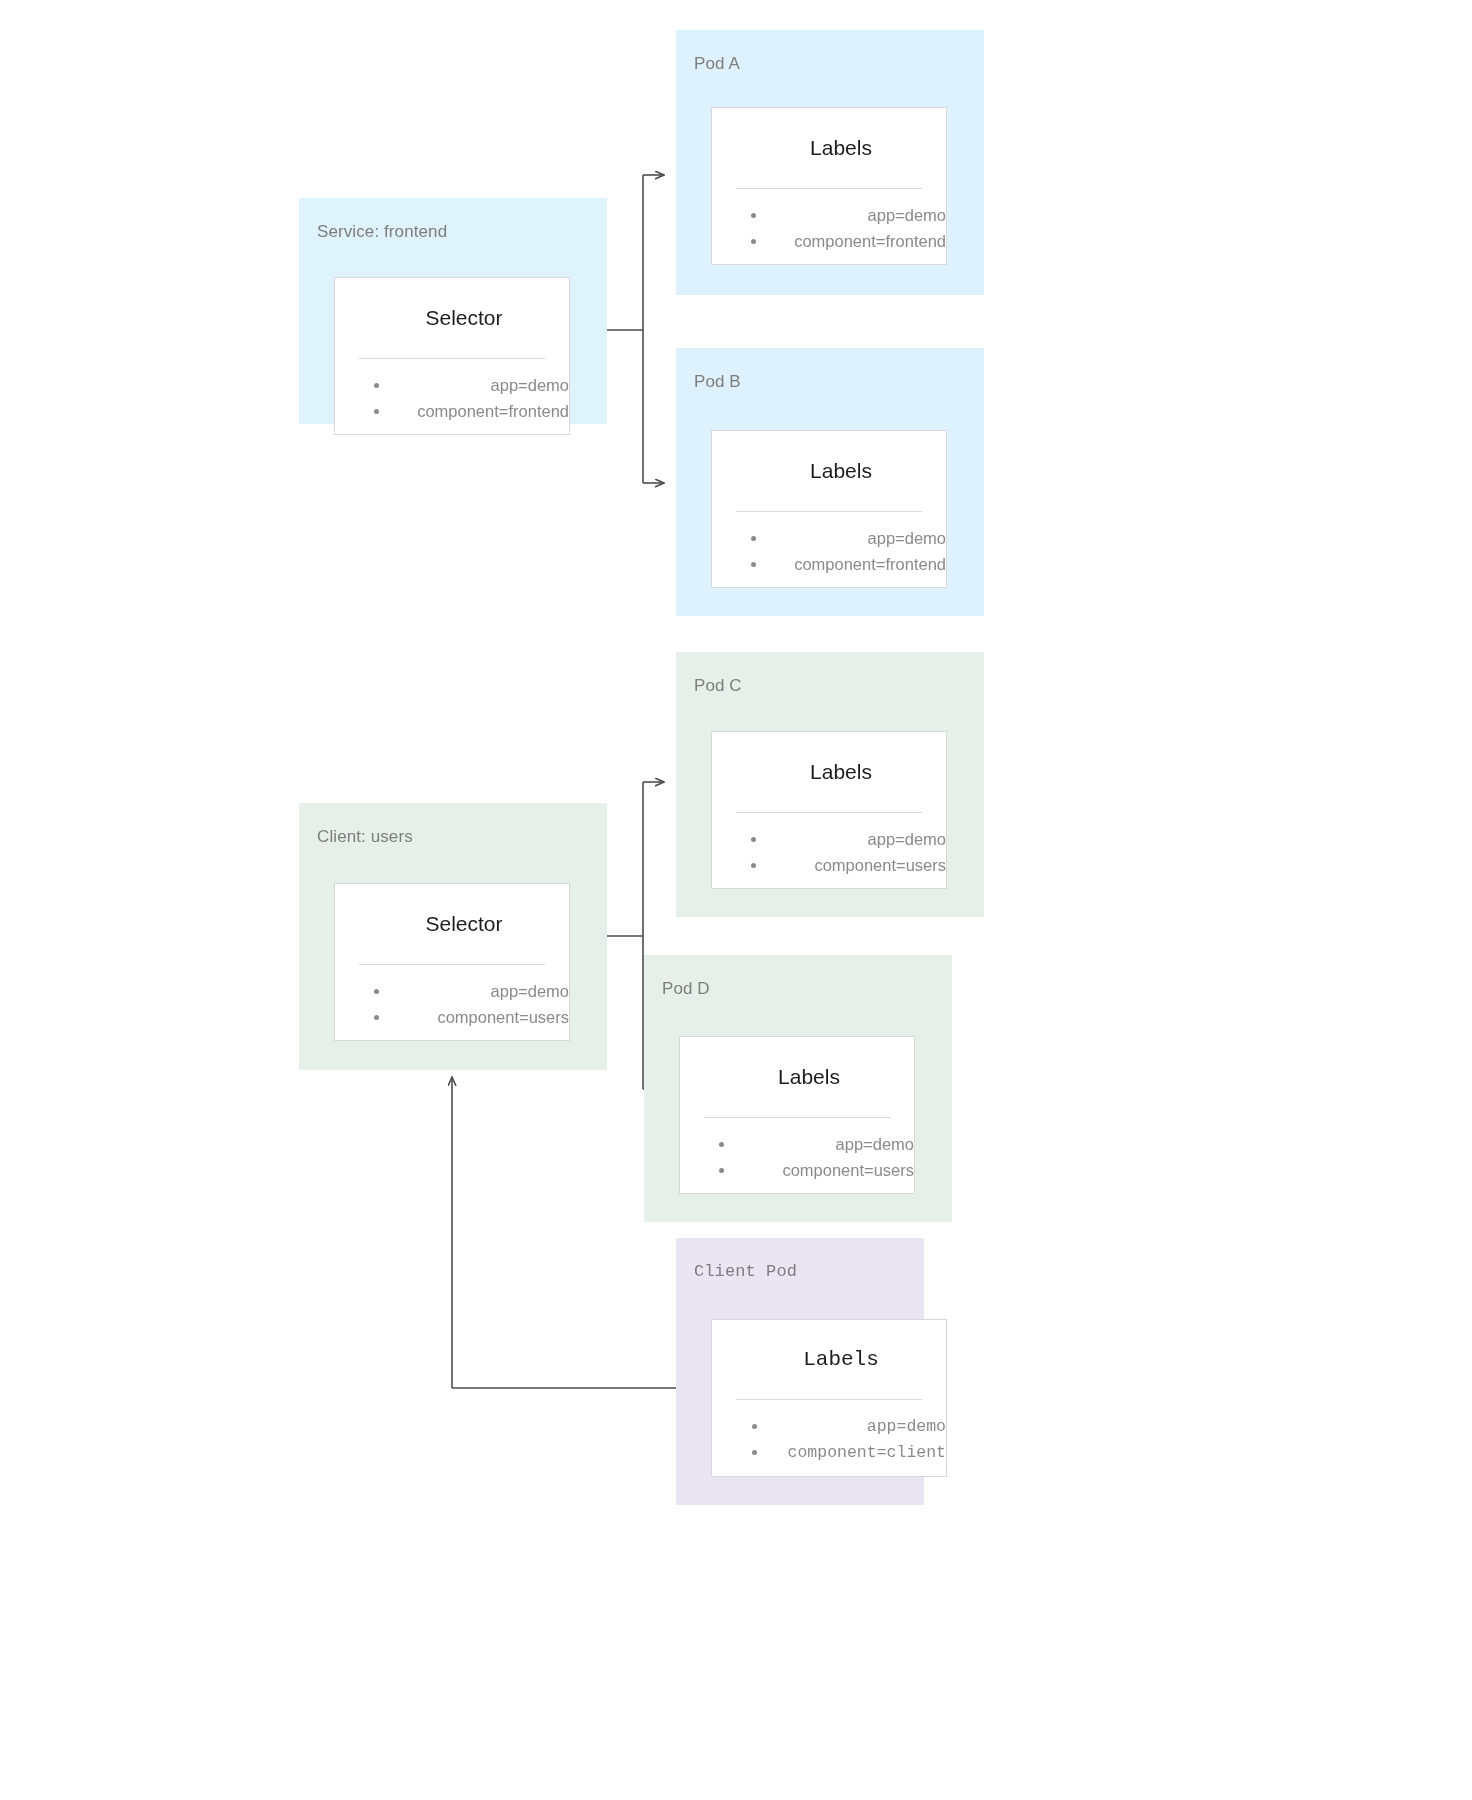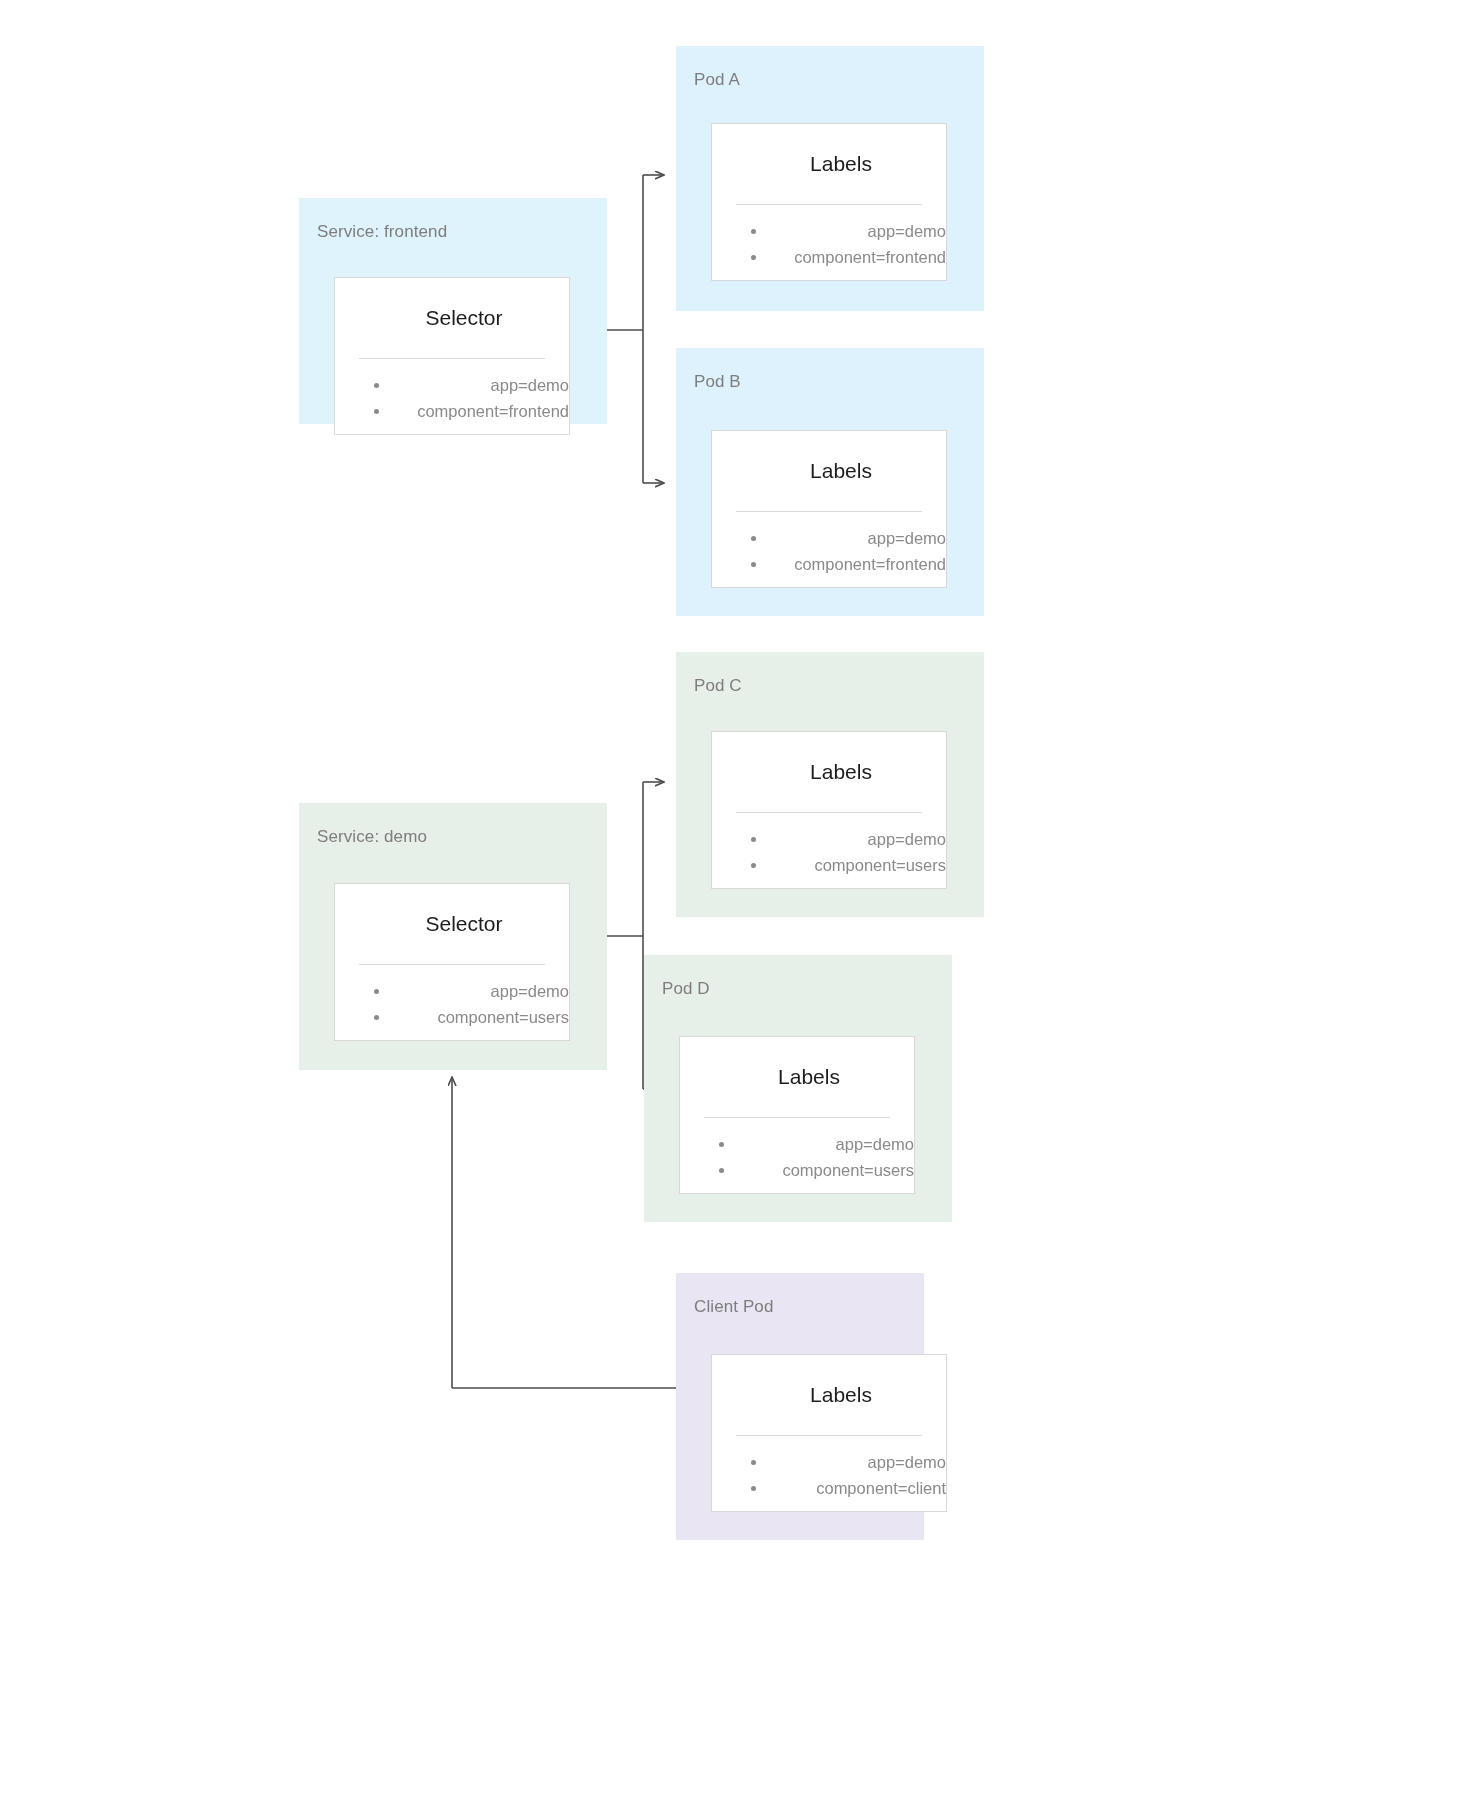--- a/index.html
+++ b/index.html
@@ -102,21 +102,21 @@
       <path d="M643,782 L664,782" fill="none" stroke="#4d4d4d" stroke-width="1.6" marker-end="url(#arrowhead)"></path>
       <path d="M643,1089 L664,1089" fill="none" stroke="#4d4d4d" stroke-width="1.6" marker-end="url(#arrowhead)"></path>
     </g>
 
     <g>
       <path d="M676,1388 L452,1388" fill="none" stroke="#4d4d4d" stroke-width="1.6"></path>
       <path d="M452,1388 L452,1077" fill="none" stroke="#4d4d4d" stroke-width="1.6" marker-end="url(#arrowhead)"></path>
     </g>
   </svg>
 
-  <div class="group" style="left:676px; top:46px; width:308px; height:265px; background:#ddf2fd;">
+  <div class="group" style="left:676px; top:30px; width:308px; height:265px; background:#ddf2fd;">
     <div class="group-title">Pod A</div>
     <div class="card" style="left:35px; top:77px; width:236px; height:158px;">
       <div class="card-title">Labels</div>
       <div class="card-rule"></div>
       <ul class="card-list">
         <li>app=demo</li>
         <li>component=frontend</li>
       </ul>
     </div>
   </div>
@@ -163,32 +163,32 @@
       <div class="card-title">Labels</div>
       <div class="card-rule"></div>
       <ul class="card-list">
         <li>app=demo</li>
         <li>component=users</li>
       </ul>
     </div>
   </div>
 
   <div class="group" style="left:299px; top:803px; width:308px; height:267px; background:#e7efe9;">
-    <div class="group-title">Service: demo</div>
+    <div class="group-title">Client: users</div>
     <div class="card" style="left:35px; top:80px; width:236px; height:158px;">
       <div class="card-title">Selector</div>
       <div class="card-rule"></div>
       <ul class="card-list">
         <li>app=demo</li>
         <li>component=users</li>
       </ul>
     </div>
   </div>
 
-  <div class="group" style="left:676px; top:1273px; width:248px; height:267px; background:#e9e5f3;">
+  <div class="group" style="left:676px; top:1238px; width:248px; height:267px; background:#e9e5f3;font-family:Liberation Mono, monospace;">
     <div class="group-title">Client Pod</div>
     <div class="card" style="left:35px; top:81px; width:236px; height:158px;">
       <div class="card-title">Labels</div>
       <div class="card-rule"></div>
       <ul class="card-list">
         <li>app=demo</li>
         <li>component=client</li>
       </ul>
     </div>
   </div>

